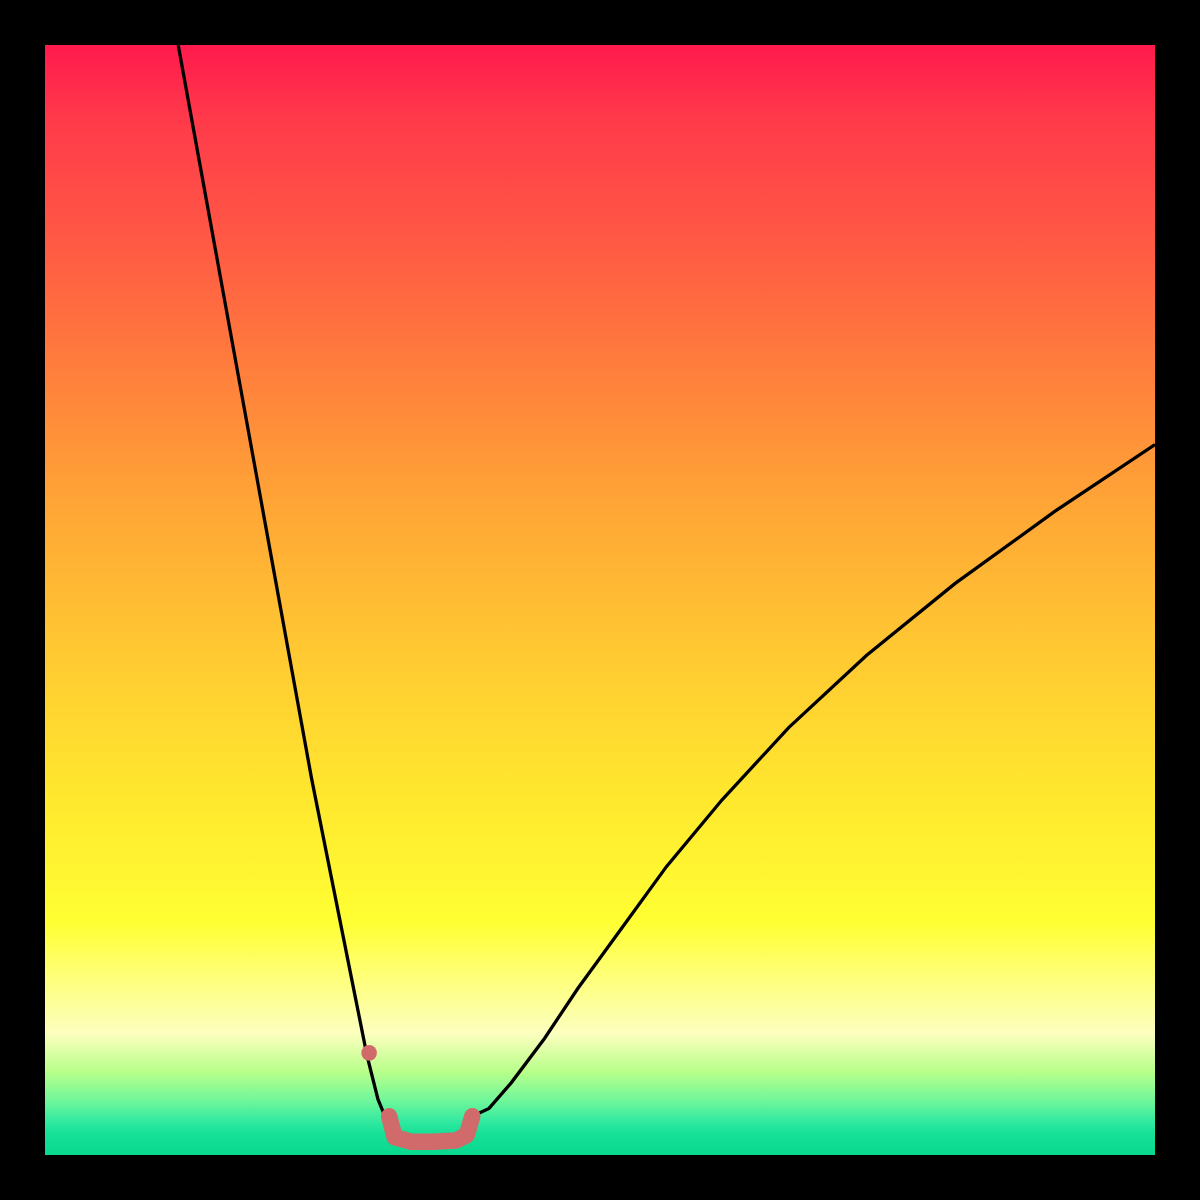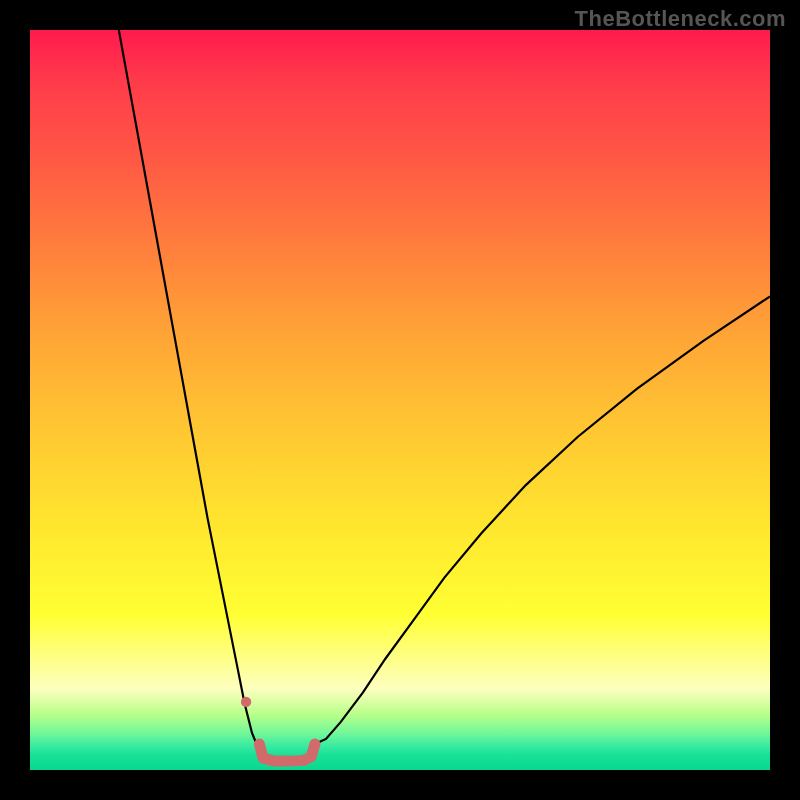--- a/index.html
+++ b/index.html
@@ -64,21 +64,20 @@
     left: 0; top: 0;
     width: 100%;
     height: 100%;
   }
 </style>
 </head>
 <body>
 
 <div class="stage">
 
-  <div class="watermark">TheBottleneck.com</div>
 
   <div class="plot">
     <div class="gradient"></div>
     <svg class="curve" viewBox="0 0 740 740" preserveAspectRatio="none">
       <path id="path-left" fill="none" d="M88.80 0.00 L103.60 81.40 L118.40 162.80 L133.20 244.20 L148.00 325.60 L162.80 407.00 L177.60 488.40 L192.40 562.40 L207.20 636.40 L214.60 673.40 L222.00 703.00 L225.70 711.88 L229.40 714.10" stroke="#000000" stroke-width="2.2"></path>
       <path id="path-right" fill="none" d="M284.90 714.10 L296.00 708.92 L310.80 691.90 L333.00 662.30 L355.20 629.00 L384.80 588.30 L414.40 547.60 L451.40 503.20 L495.80 455.10 L547.60 407.00 L606.80 358.90 L673.40 310.80 L740.00 266.40" stroke="#000000" stroke-width="2.2"></path>
       <path id="path-floor" fill="none" d="M229.40 714.10 L233.10 728.16 L244.20 731.12 L259.00 731.12 L273.80 730.38 L281.20 726.68 L284.90 714.10" stroke="#d16b6b" stroke-width="11" stroke-linecap="round" stroke-linejoin="round"></path>
       <circle id="dot-pink" cx="216.07999999999998" cy="671.92" r="5.2" fill="#d16b6b"></circle>
     </svg>
   </div>

